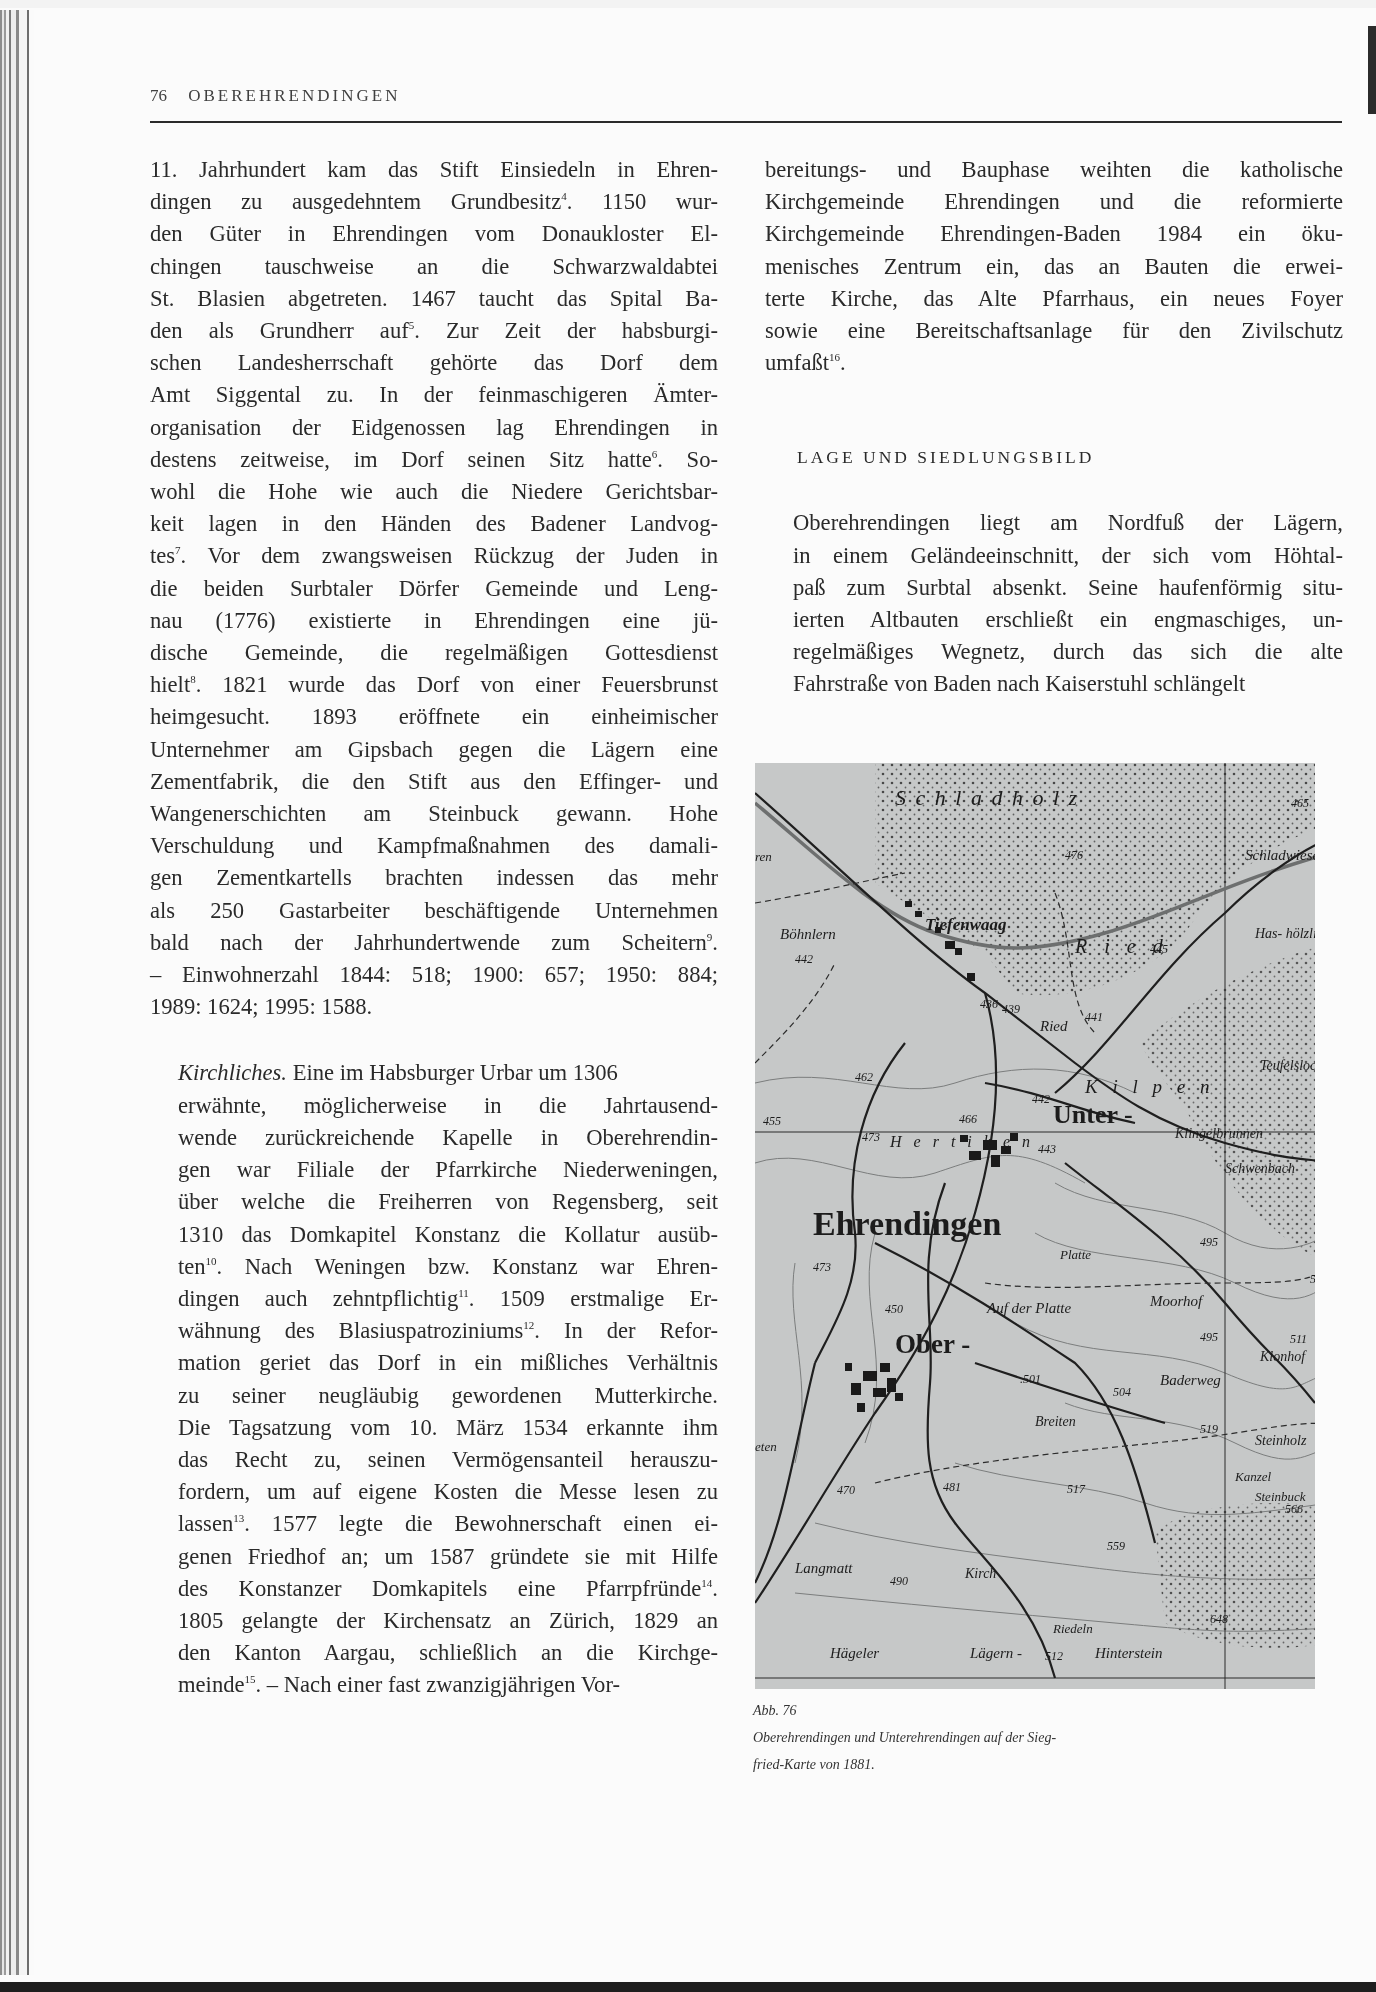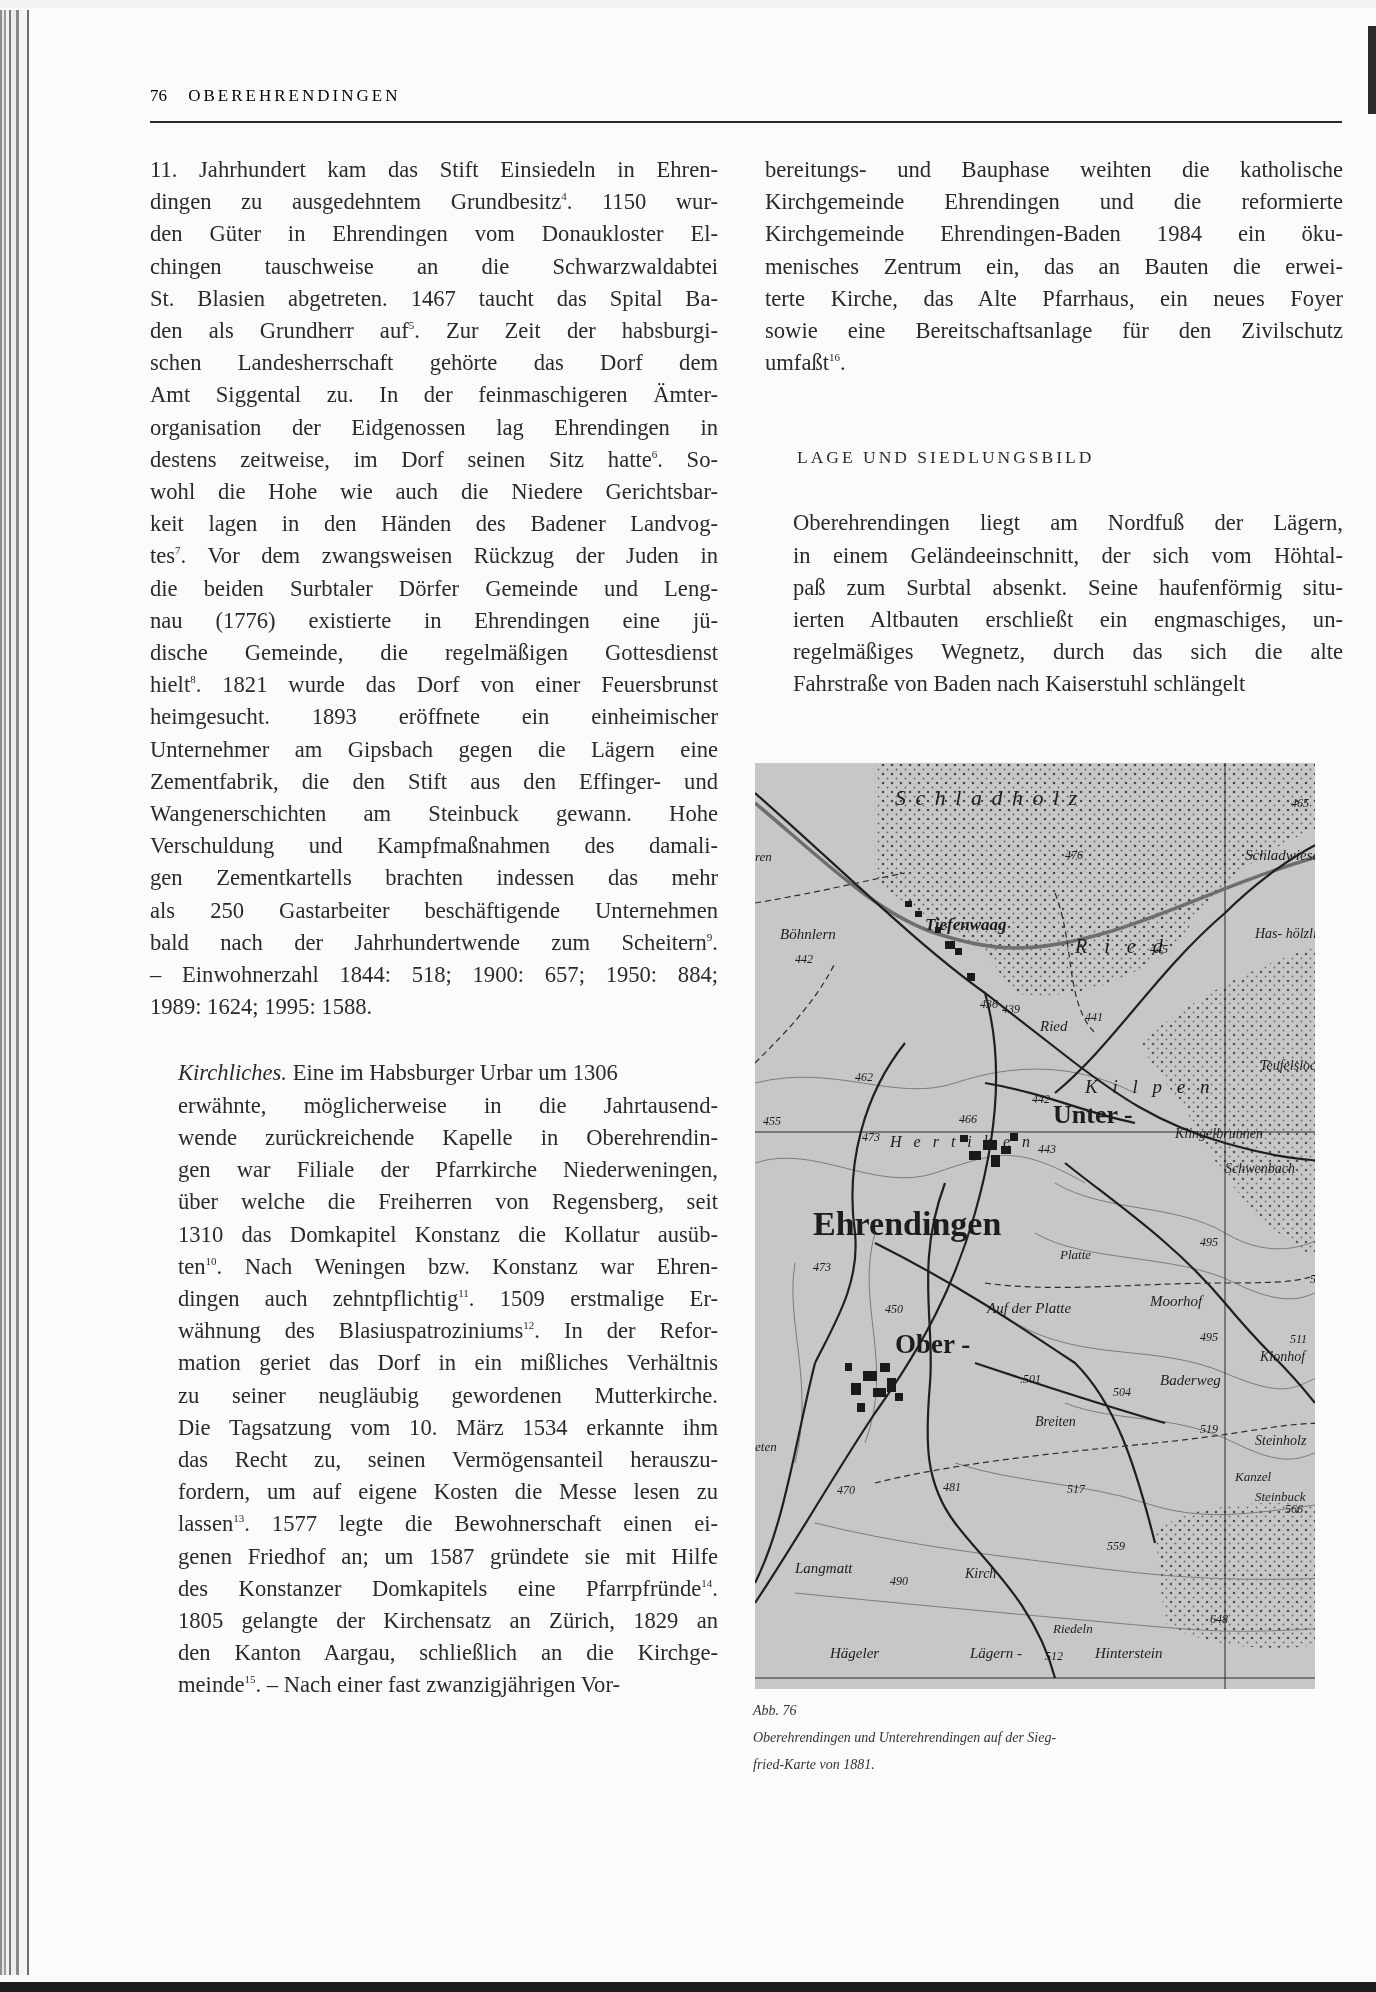--- a/index.html
+++ b/index.html
@@ -14,21 +14,21 @@
       background:
         linear-gradient(90deg, #8d8d8d 0 2px, #e6e6e6 2px 4px, #9a9a9a 4px 6px, #f2f2f2 6px 9px,
         #7a7a7a 9px 11px, #ececec 11px 16px, #888 16px 19px, #f4f4f4 19px 27px, #6d6d6d 27px 29px, #fafafa 29px 34px);
     }
     .top-strip { position: absolute; left: 0; top: 0; width: 1376px; height: 8px; background: #f3f3f3; }
     .bottom-bar { position: absolute; left: 0; bottom: 0; width: 1376px; height: 10px; background: #1e1e1e; }
     .right-mark { position: absolute; left: 1368px; top: 26px; width: 8px; height: 88px; background: #2b2b2b; }
 
     .running-head {
       position: absolute; left: 150px; top: 86px; width: 1190px;
-      font-size: 17px; letter-spacing: 3px; color: #000000;
+      font-size: 17px; letter-spacing: 3px; color: #404040;
     }
     .running-head .pno { letter-spacing: 0; margin-right: 14px; }
     .head-rule { position: absolute; left: 150px; top: 121px; width: 1192px; height: 2px; background: #2a2a2a; }
 
     .col { position: absolute; font-size: 22.6px; line-height: 32.2px; text-align: justify; }
     .col-left { left: 150px; top: 154px; width: 568px; }
     .col-right { left: 765px; top: 154px; width: 578px; }
     .col p { margin: 0; hyphens: none; }
     .col p.indent { text-indent: 28px; }
     .col .line { display: block; text-align: justify; text-align-last: justify; white-space: nowrap; }

